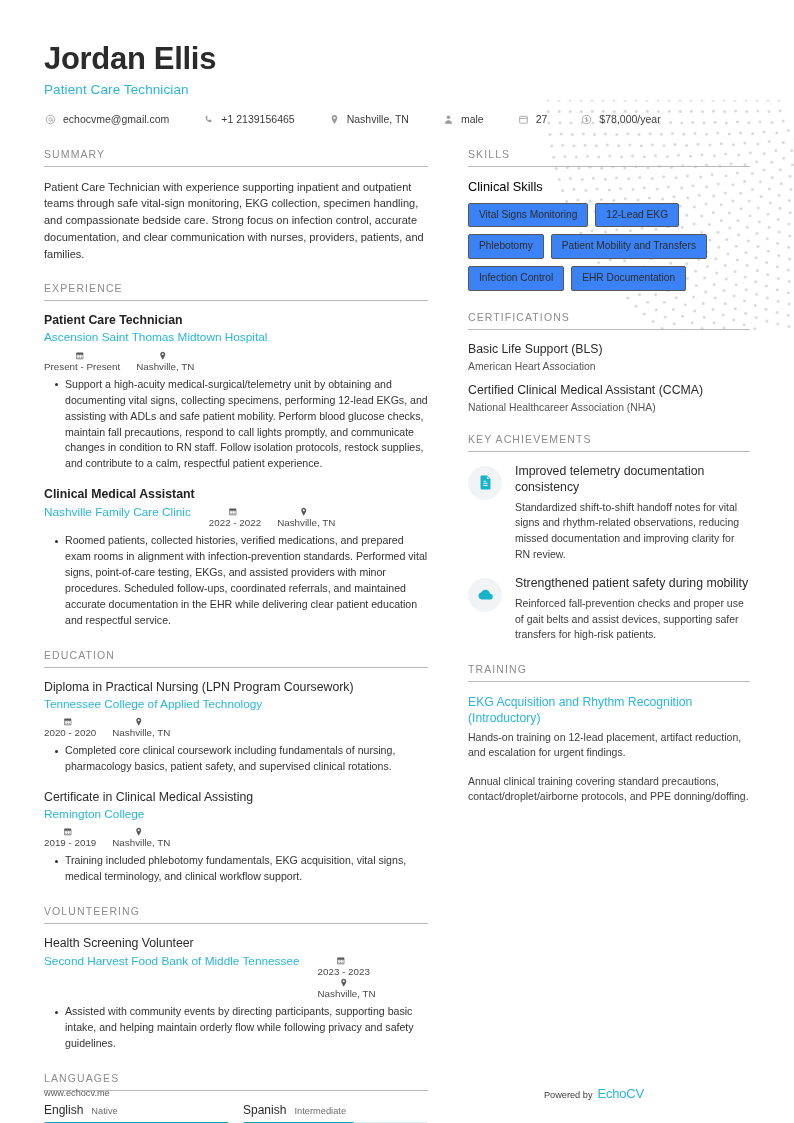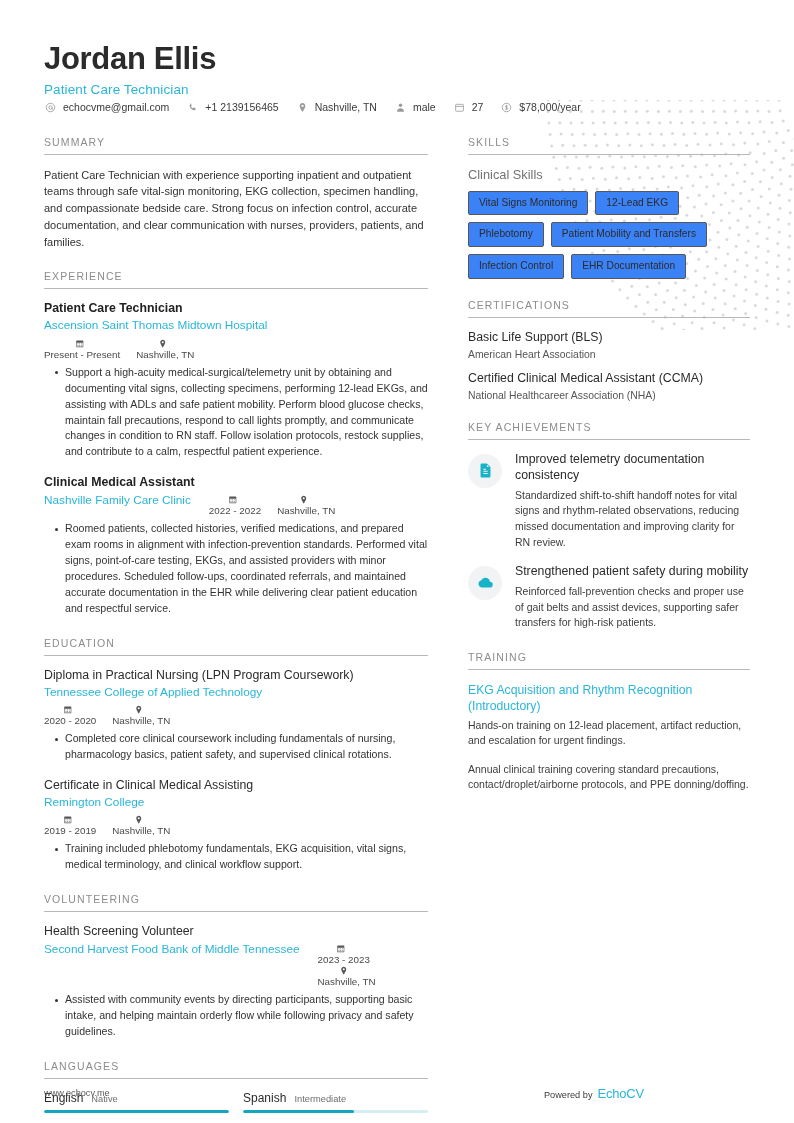--- a/index.html
+++ b/index.html
@@ -51,22 +51,22 @@
     font-size: 13.5px;
     color: #29b6d8;
     margin-top: 5px;
     letter-spacing: 0.1px;
   }
 
   .contact-row {
     display: flex;
     align-items: flex-end;
     flex-wrap: wrap;
-    margin-top: 4px;
-    gap: 0px;
+    margin-top: 16px;
+    gap: 16px;
     font-size: 10.5px;
     color: #3a3a3a;
   }
   .contact-item {
     display: flex;
     align-items: center;
     margin-right: 17px;
     white-space: nowrap;
   }
   .contact-item .ci {
@@ -208,21 +208,21 @@
   }
   .lang-fill {
     height: 100%;
     background: #14a6bd;
     border-radius: 2px;
   }
 
   
   .skills-group-title {
     font-size: 12.8px;
-    color: #737373;
+    color: #000000;
     margin-bottom: 9px;
   }
   .chips {
     display: flex;
     flex-wrap: wrap;
     gap: 7px;
   }
   .chip {
     border: 1px solid #575757;
     border-radius: 2px;

